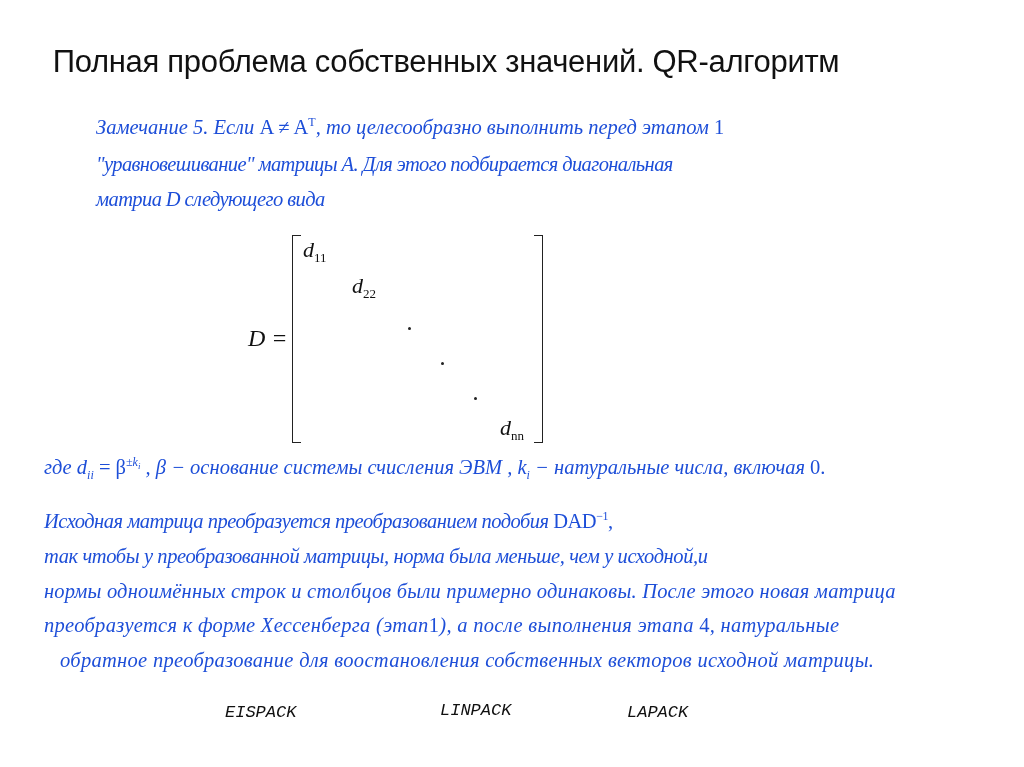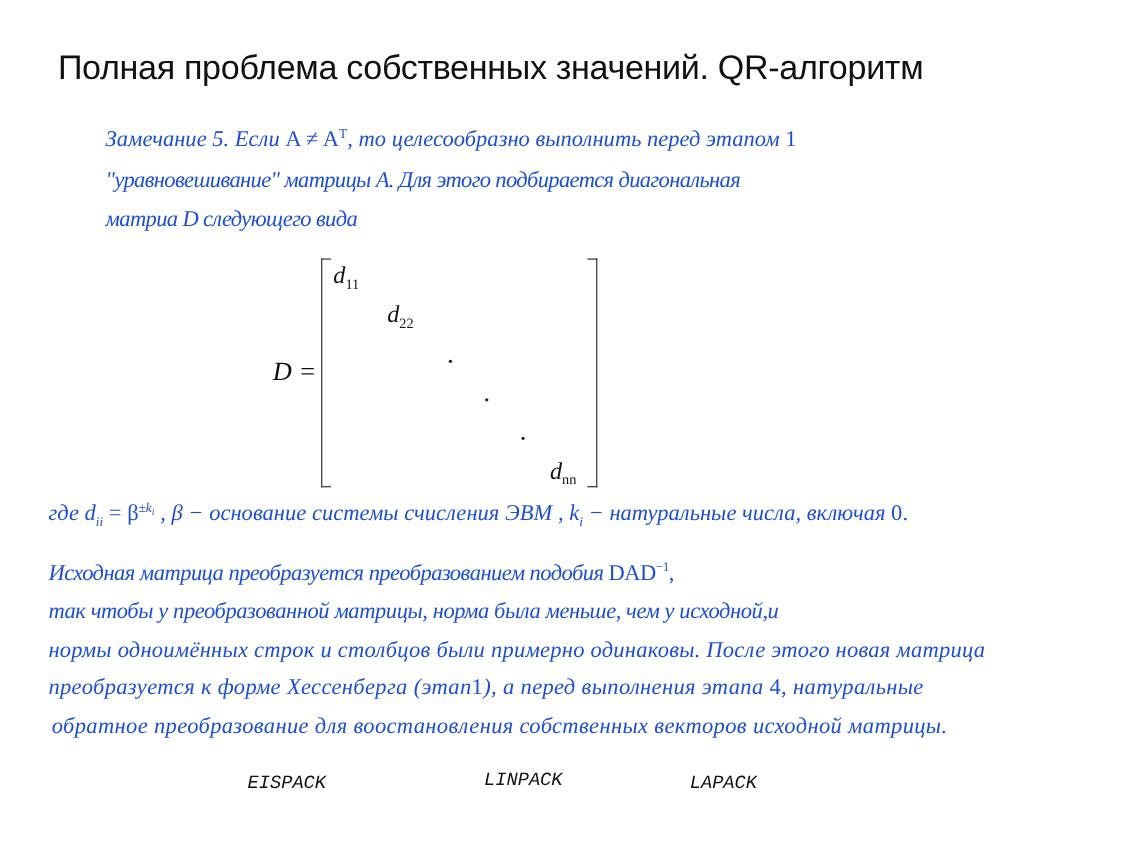--- a/index.html
+++ b/index.html
@@ -107,21 +107,21 @@
 
 <div class="line" style="left:44px; top:456px;text-align:center;">
   <span>где  </span><span>d</span><sub>ii</sub><span class="up"> = β</span><sup><span>±k</span><sub style="font-size:9px">i</sub></sup><span> ,  β − основание  системы  счисления  ЭВМ ,  </span><span>k</span><sub>i</sub><span> − натуральные  числа, включая  </span><span class="up">0.</span>
 </div>
 <div class="line" style="left:44px; top:510px; letter-spacing:-0.5px;">
   <span>Исходная матрица преобразуется  преобразованием  подобия  </span><span class="up">DAD</span><sup class="up">−1</sup><span class="up">,</span>
 </div>
 <div class="line" style="left:44px; top:545px; letter-spacing:-0.4px;"> так чтобы  у  преобразованной  матрицы,  норма  была меньше,  чем  у исходной,и</div>
 <div class="line" style="left:44px; top:580px; letter-spacing:0.2px;">нормы  одноимённых  строк и  столбцов  были  примерно  одинаковы. После этого новая  матрица</div>
 <div class="line" style="left:44px; top:614px; letter-spacing:0.3px;">
-  <span>преобразуется  к  форме  Хессенберга  (этап</span><span class="up">1</span><span>),  а  перед  выполнения  этапа  </span><span class="up">4</span><span>,  натуральные</span>
+  <span>преобразуется  к  форме  Хессенберга  (этап</span><span class="up">1</span><span>),  а  после  выполнения  этапа  </span><span class="up">4</span><span>,  натуральные</span>
 </div>
-<div class="line" style="left:47px; top:649px; letter-spacing:0.3px;text-align:right;">обратное  преобразование  для  воостановления  собственных   векторов  исходной  матрицы.</div>
+<div class="line" style="left:60px; top:649px; letter-spacing:0.3px;text-align:right;">обратное  преобразование  для  воостановления  собственных   векторов  исходной  матрицы.</div>
 
 <div class="packages">
   <span style="left:225px;">EISPACK</span>
   <span style="left:440px; top:701px;text-align:right;">LINPACK</span>
   <span style="left:627px;">LAPACK</span>
 </div>
 
 </body></html>

